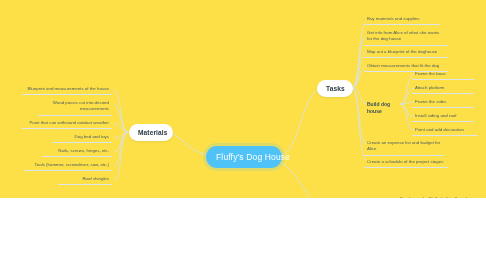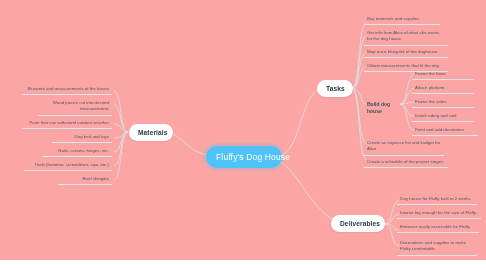--- a/index.html
+++ b/index.html
@@ -3,22 +3,22 @@
 <meta charset="utf-8">
 <style>
   html, body {
     margin: 0;
     padding: 0;
     background: #ffffff;
   }
   #canvas {
     position: relative;
     width: 486px;
-    height: 260px;
-    background: #fca5a5;
+    height: 198px;
+    background: #fde047;
     font-family: "Liberation Sans", sans-serif;
     overflow: hidden;
   }
   #links {
     position: absolute;
     left: 0; top: 0;
     width: 486px; height: 270px;
     pointer-events: none;
   }
   .node {

